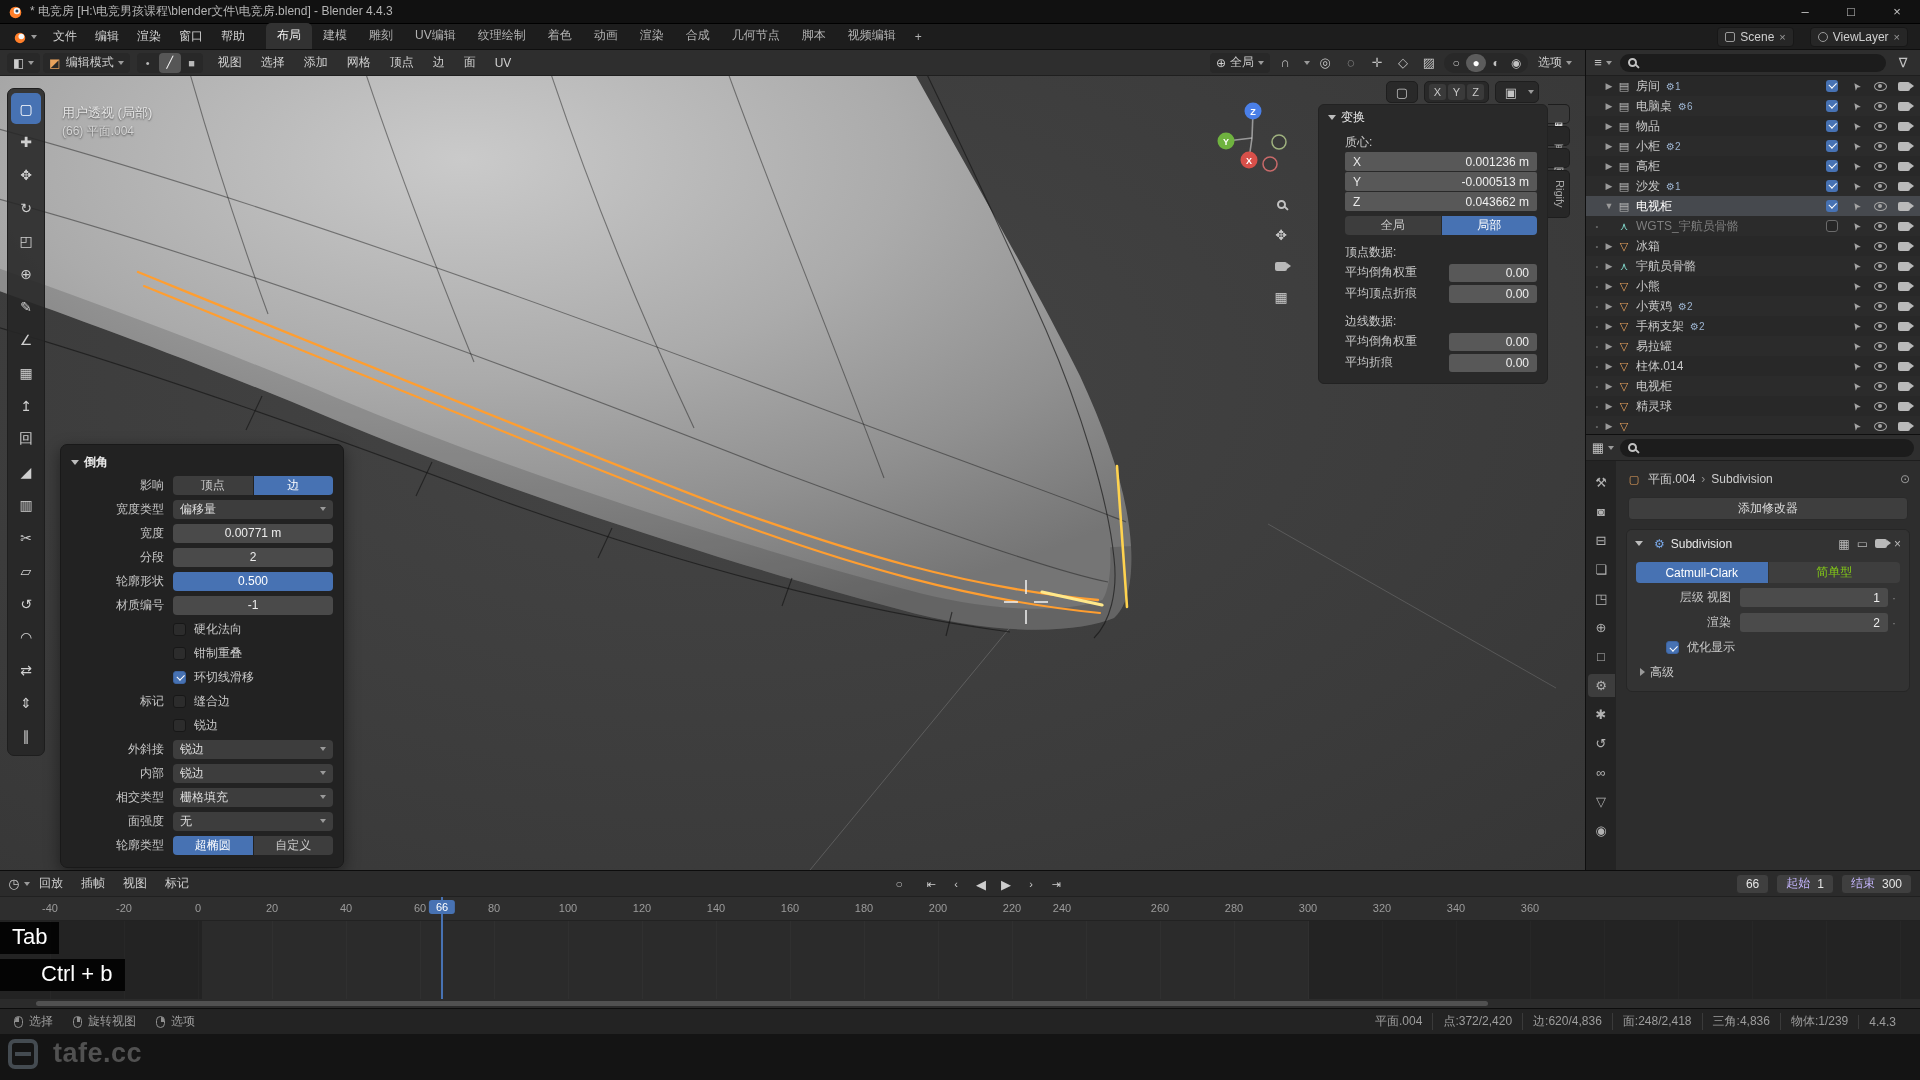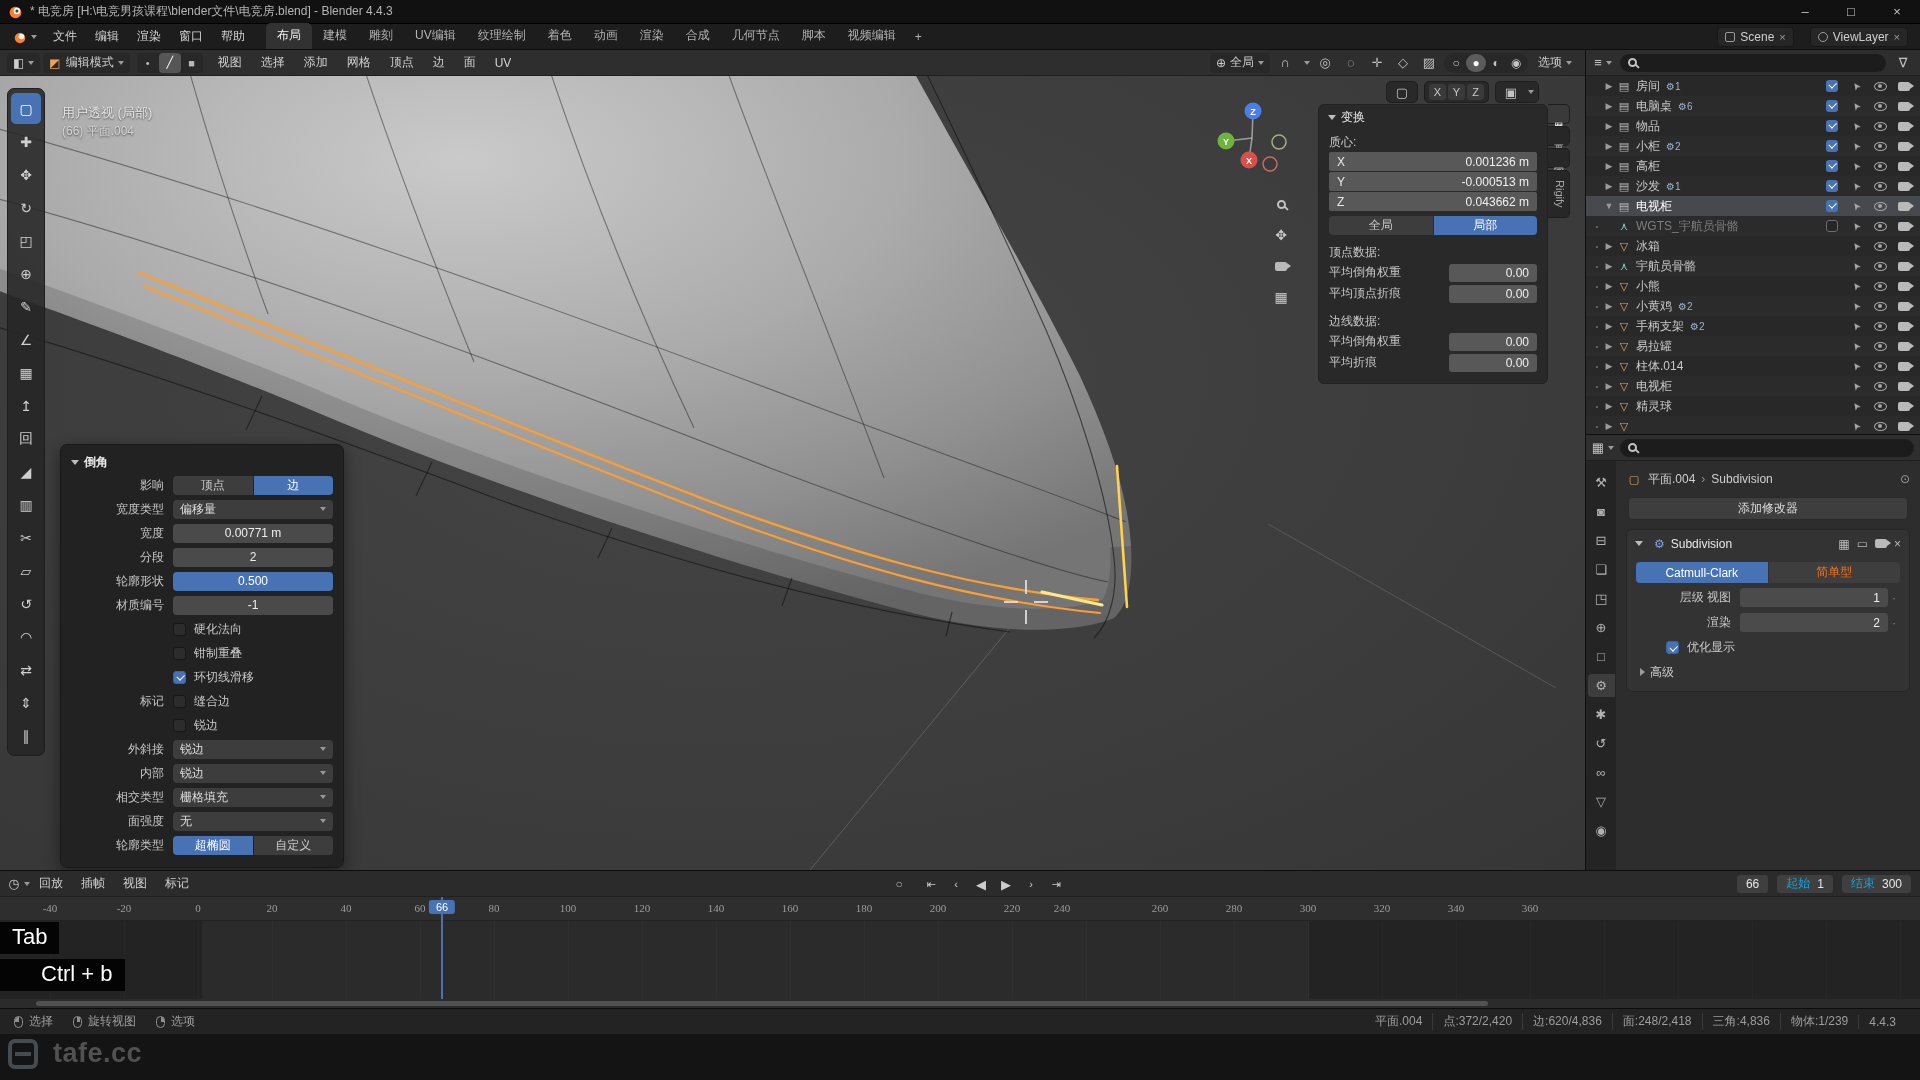--- a/index.html
+++ b/index.html
@@ -85,21 +85,21 @@
   .nf{flex:1;height:19px;background:#4a4a4a;border-radius:4px;display:flex;align-items:center;justify-content:center;color:#ededed;}
   .slider{flex:1;height:19px;background:#4772b3;border-radius:4px;display:flex;align-items:center;justify-content:center;color:#fff;}
   .chk{width:13px;height:13px;border-radius:3px;background:#2c2c2c;border:1px solid #171717;display:inline-block;position:relative;flex:none;}
   .chk.on{background:#4772b3;border-color:#3c63a0;}
   .chk.on:after{content:"";position:absolute;left:3px;top:2.5px;width:6px;height:3.5px;border-left:1.8px solid #fff;border-bottom:1.8px solid #fff;transform:rotate(-45deg);}
   .chklabel{margin-left:8px;color:#c9c9c9;}
 
   
   .npanel{position:absolute;left:1318px;top:28px;width:230px;background:rgba(41,41,41,.96);border:1px solid #222;border-radius:6px;padding-bottom:10px;z-index:18;}
   .np-head{height:25px;display:flex;align-items:center;padding:0 9px;color:#e9e9e9;}
-  .np-body{padding:0 10px;}
+  .np-body{padding:0 10px;margin-left:16px;}
   .np-sec{color:#c9c9c9;height:19px;display:flex;align-items:center;margin-top:3px;}
   .axisrow{display:flex;align-items:center;height:19px;background:#585858;border-radius:2px;margin-bottom:1px;padding:0 8px;color:#f0f0f0;}
   .axisrow .ax{color:#e8e8e8;}
   .axisrow .val{margin-left:auto;}
   .npseg{display:flex;gap:1px;height:19px;margin-top:5px;border-radius:4px;overflow:hidden;}
   .npseg .opt{flex:1;display:flex;align-items:center;justify-content:center;background:#3d3d3d;color:#c9c9c9;}
   .npseg .opt.active{background:#4772b3;color:#fff;}
   .datarow{display:flex;align-items:center;height:21px;}
   .datarow .dl{color:#c6c6c6;white-space:nowrap;}
   .datarow .df{margin-left:auto;width:88px;height:18px;background:#585858;border-radius:3px;display:flex;align-items:center;justify-content:flex-end;padding:0 8px;color:#f0f0f0;}
@@ -143,42 +143,42 @@
   .pr-main{position:absolute;left:30px;top:26px;right:0;bottom:0;padding:7px 10px;}
   .crumb{display:flex;align-items:center;gap:6px;color:#cfcfcf;height:22px;}
   .crumb .sep{color:#8e8e8e;}
   .addmod{height:23px;background:#3e3e3e;border:1px solid #2a2a2a;border-radius:4px;display:flex;align-items:center;justify-content:center;color:#dedede;margin:7px 2px 9px;}
   .modpanel{background:#333333;border:1px solid #262626;border-radius:6px;overflow:hidden;}
   .mod-head{height:27px;display:flex;align-items:center;gap:6px;padding:0 8px;background:#333;}
   .mod-name{color:#e8e8e8;}
   .mod-icons{margin-left:auto;display:flex;align-items:center;gap:7px;color:#b9b9b9;font-size:12px;}
   .mod-body{padding:5px 9px 9px;display:flex;flex-direction:column;gap:4px;}
   .modseg{display:flex;gap:1px;height:21px;border-radius:4px;overflow:hidden;}
-  .modseg .opt{flex:1;display:flex;align-items:center;justify-content:center;background:#3e3e3e;color:#f97316;}
+  .modseg .opt{flex:1;display:flex;align-items:center;justify-content:center;background:#3e3e3e;color:#84cc16;}
   .modseg .opt.active{background:#4772b3;color:#fff;}
   .prow{display:flex;align-items:center;height:21px;}
   .prow .pl{width:104px;text-align:right;padding-right:9px;color:#c6c6c6;white-space:nowrap;}
   .prow .pf{flex:1;height:19px;background:#4b4b4b;border-radius:3px;display:flex;align-items:center;justify-content:flex-end;padding:0 8px;color:#efefef;}
   .prow .dot{width:12px;text-align:center;color:#8a8a8a;}
   .pchk{display:flex;align-items:center;height:21px;padding-left:30px;color:#c9c9c9;gap:8px;}
   .padv{display:flex;align-items:center;height:20px;color:#c9c9c9;padding-left:4px;}
 
   
   .timeline{position:absolute;left:0;top:870px;width:1920px;height:138px;background:#2b2b2b;border-top:1px solid #0d0d0d;}
   .tl-header{position:relative;height:26px;display:flex;align-items:center;padding:0 8px;border-bottom:1px solid #202020;}
   .tl-menu{padding:0 9px;color:#d0d0d0;}
   .transport{position:absolute;left:888px;top:0;height:26px;display:flex;align-items:center;gap:1px;}
   .tbtn{min-width:24px;height:20px;display:flex;align-items:center;justify-content:center;color:#cdcdcd;border-radius:3px;font-size:11px;padding:0 3px;}
   .tbtn.play{font-size:13px;}
   .autokey{width:22px;height:20px;display:flex;align-items:center;justify-content:center;color:#b9b9b9;margin-right:8px;}
   .tl-fields{margin-left:auto;display:flex;align-items:center;gap:7px;}
   .tlf{height:20px;background:#3f3f3f;border:1px solid #2b2b2b;border-radius:4px;display:flex;align-items:center;padding:0 9px;gap:7px;color:#e6e6e6;}
-  .tlf .flabel{color:#0ea5e9;}
+  .tlf .flabel{color:#c4b5fd;}
   .tl-ruler{position:relative;height:24px;background:#2e2e2e;border-bottom:1px solid #222;}
-  .tick{position:absolute;top:5px;transform:translateX(-50%);color:#9c9c9c;font-size:11px;font-family:Liberation Serif, serif;}
+  .tick{position:absolute;top:5px;transform:translateX(-50%);color:#9c9c9c;font-size:11px;}
   .tl-body{position:relative;height:78px;background:#2b2b2b;background-image:repeating-linear-gradient(90deg,rgba(255,255,255,.025) 0 1px,transparent 1px 74px);background-position:50px 0;}
   .shade{position:absolute;top:0;bottom:0;background:rgba(0,0,0,.17);}
   .playline{position:absolute;top:-24px;bottom:0;width:2px;background:#4772b3;}
   .playlabel{position:absolute;top:-21px;transform:translateX(-50%);background:#4772b3;color:#fff;border-radius:3px;padding:1px 7px;font-size:11px;}
   .tl-scroll{position:relative;height:9px;}
   .thumb{position:absolute;left:36px;top:2px;width:1452px;height:5px;background:#515151;border-radius:3px;}
 
   
   .statusbar{position:absolute;left:0;top:1008px;width:1920px;height:26px;background:#232323;border-top:1px solid #0d0d0d;display:flex;align-items:center;padding:0 14px;color:#9d9d9d;}
   .sb-item{display:flex;align-items:center;margin-right:20px;}

